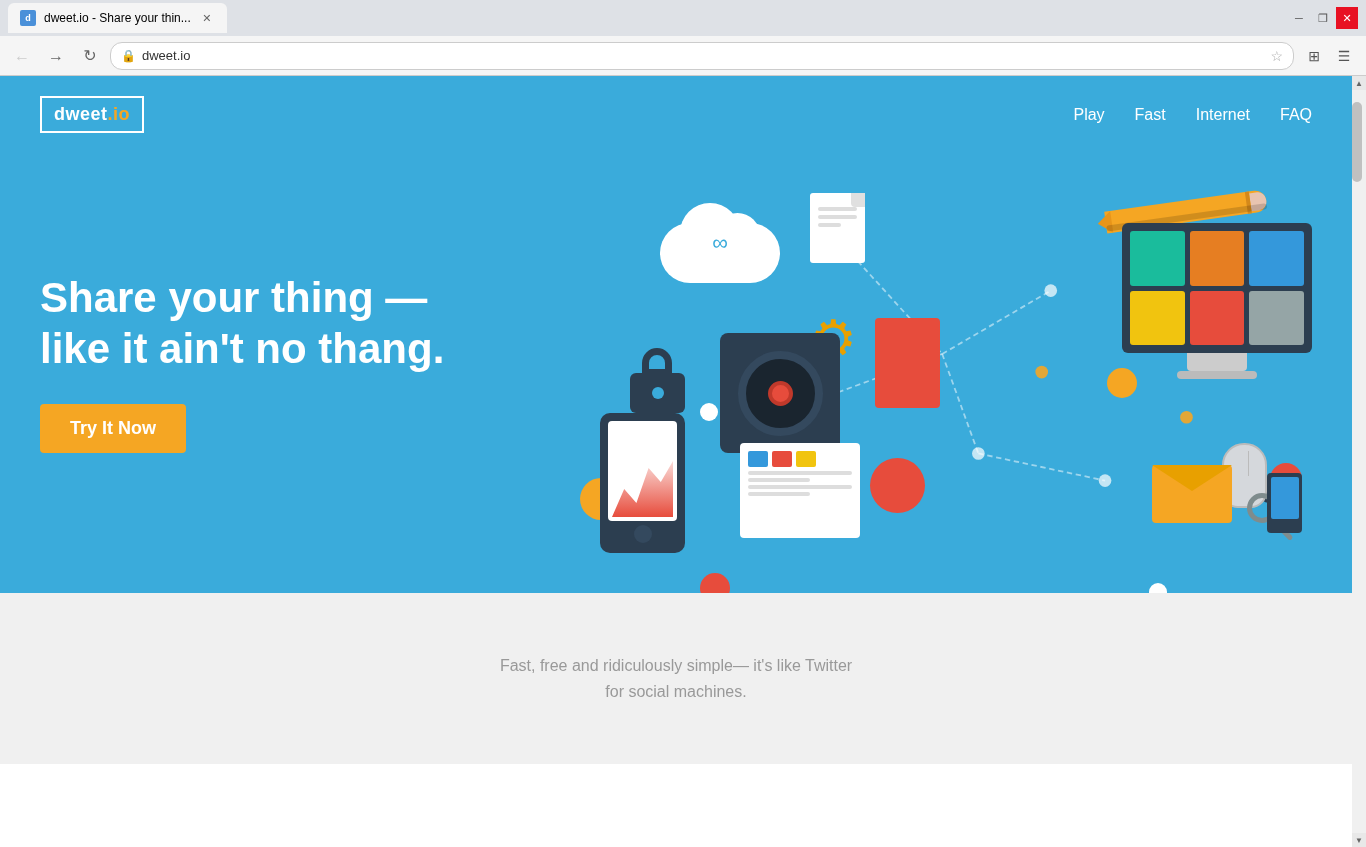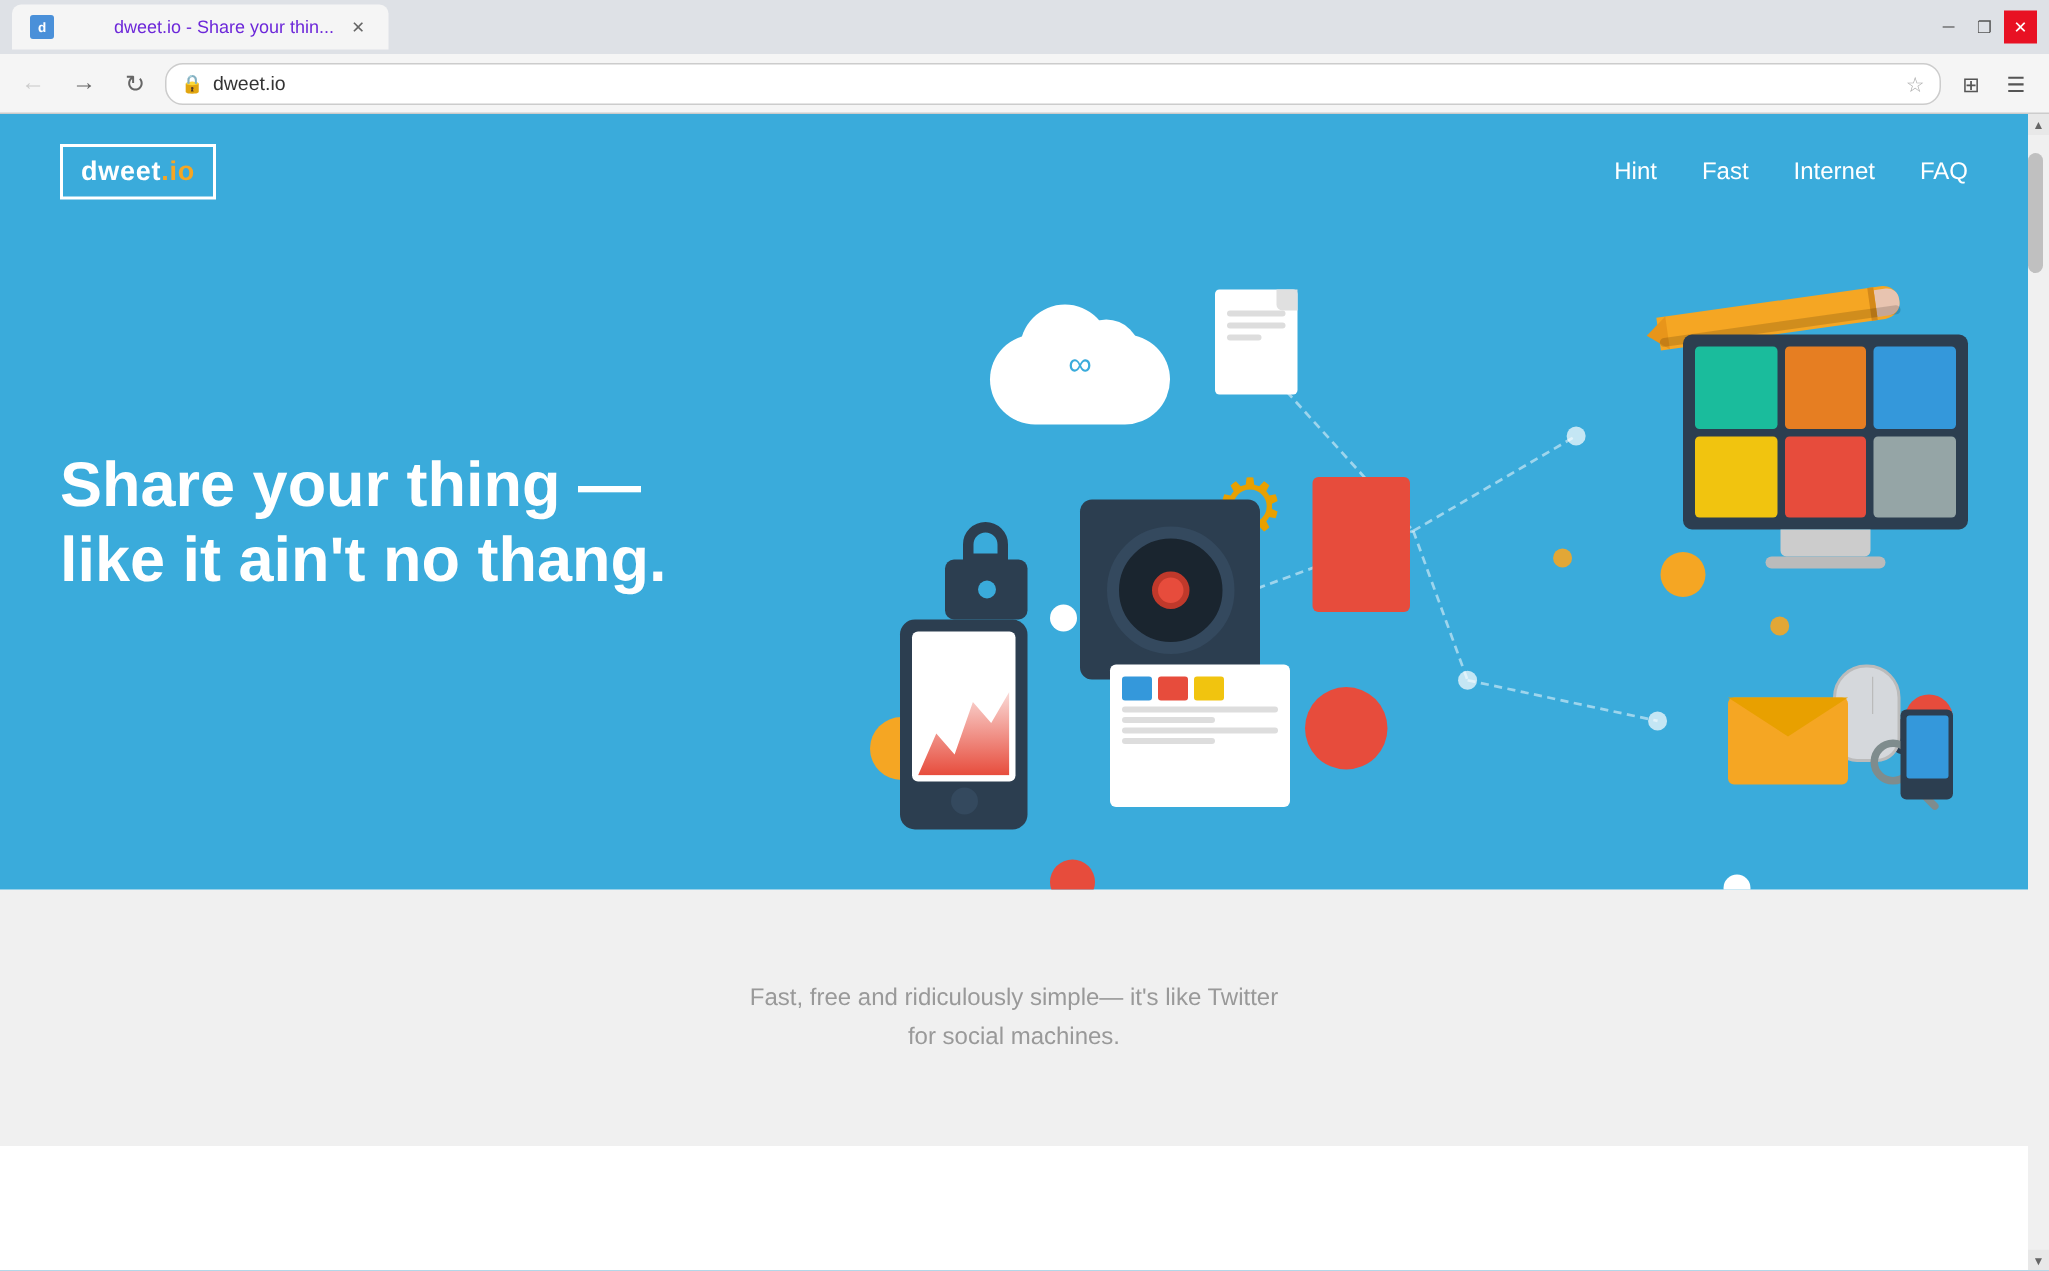--- a/index.html
+++ b/index.html
@@ -6,21 +6,21 @@
     body { font-family: Arial, sans-serif; background: #f0f0f0; width: 1366px; height: 847px; overflow: hidden; }
 
     
     .browser-frame { width: 1366px; height: 847px; display: flex; flex-direction: column; background: #dee1e6; }
 
     
     .title-bar { height: 36px; background: #dee1e6; display: flex; align-items: center; padding: 0 8px; gap: 4px; }
     .tab { display: flex; align-items: center; background: #f5f5f5; border-radius: 6px 6px 0 0; padding: 0 12px; height: 30px; gap: 8px; min-width: 200px; }
     .tab-favicon { width: 16px; height: 16px; background: #4a90d9; border-radius: 2px; display: flex; align-items: center; justify-content: center; }
     .tab-favicon span { color: white; font-size: 9px; font-weight: bold; }
-    .tab-title { font-size: 12px; color: #6d28d9; flex: 1; white-space: nowrap; overflow: hidden; text-overflow: ellipsis; margin-left: 32px; }
+    .tab-title { font-size: 12px; color: #000000; flex: 1; white-space: nowrap; overflow: hidden; text-overflow: ellipsis; }
     .tab-close { width: 16px; height: 16px; border-radius: 50%; display: flex; align-items: center; justify-content: center; cursor: pointer; font-size: 11px; color: #666; }
     .window-controls { margin-left: auto; display: flex; gap: 2px; }
     .win-btn { width: 22px; height: 22px; display: flex; align-items: center; justify-content: center; font-size: 11px; }
     .win-minimize { background: transparent; color: #555; }
     .win-restore { background: transparent; color: #555; }
     .win-close { background: #e81123; color: white; }
 
     
     .address-bar { height: 40px; background: #f5f5f5; display: flex; align-items: center; padding: 0 8px; gap: 6px; border-bottom: 1px solid #ccc; }
     .nav-btn { width: 28px; height: 28px; border-radius: 50%; display: flex; align-items: center; justify-content: center; color: #666; font-size: 16px; cursor: pointer; }
@@ -189,30 +189,31 @@
 
   <div class="content-area">
     <div class="page-content">
 
       <div class="hero">
         <div class="hero-nav">
           <div class="logo">
             <span>dweet</span><span class="logo-dot">.io</span>
           </div>
           <div class="nav-links">
-            <a class="nav-link">Hint</a>
+            <a class="nav-link">Play</a>
             <a class="nav-link">Fast</a>
             <a class="nav-link">Internet</a>
             <a class="nav-link">FAQ</a>
           </div>
         </div>
 
         <div class="hero-body">
           <div class="hero-left">
             <div class="hero-headline">Share your thing —<br>like it ain't no thang.</div>
+            <button class="try-btn">Try It Now</button>
           </div>
 
           <div class="hero-right">
             <svg class="connections" viewBox="0 0 680 420" xmlns="http://www.w3.org/2000/svg">
 
               <line x1="280" y1="90" x2="380" y2="200" stroke="rgba(255,255,255,0.5)" stroke-width="2" stroke-dasharray="6,4"></line>
               <line x1="380" y1="200" x2="500" y2="130" stroke="rgba(255,255,255,0.5)" stroke-width="2" stroke-dasharray="6,4"></line>
               <line x1="380" y1="200" x2="420" y2="310" stroke="rgba(255,255,255,0.5)" stroke-width="2" stroke-dasharray="6,4"></line>
               <line x1="420" y1="310" x2="560" y2="340" stroke="rgba(255,255,255,0.5)" stroke-width="2" stroke-dasharray="6,4"></line>
               <line x1="190" y1="270" x2="380" y2="200" stroke="rgba(255,255,255,0.5)" stroke-width="2" stroke-dasharray="6,4"></line>

